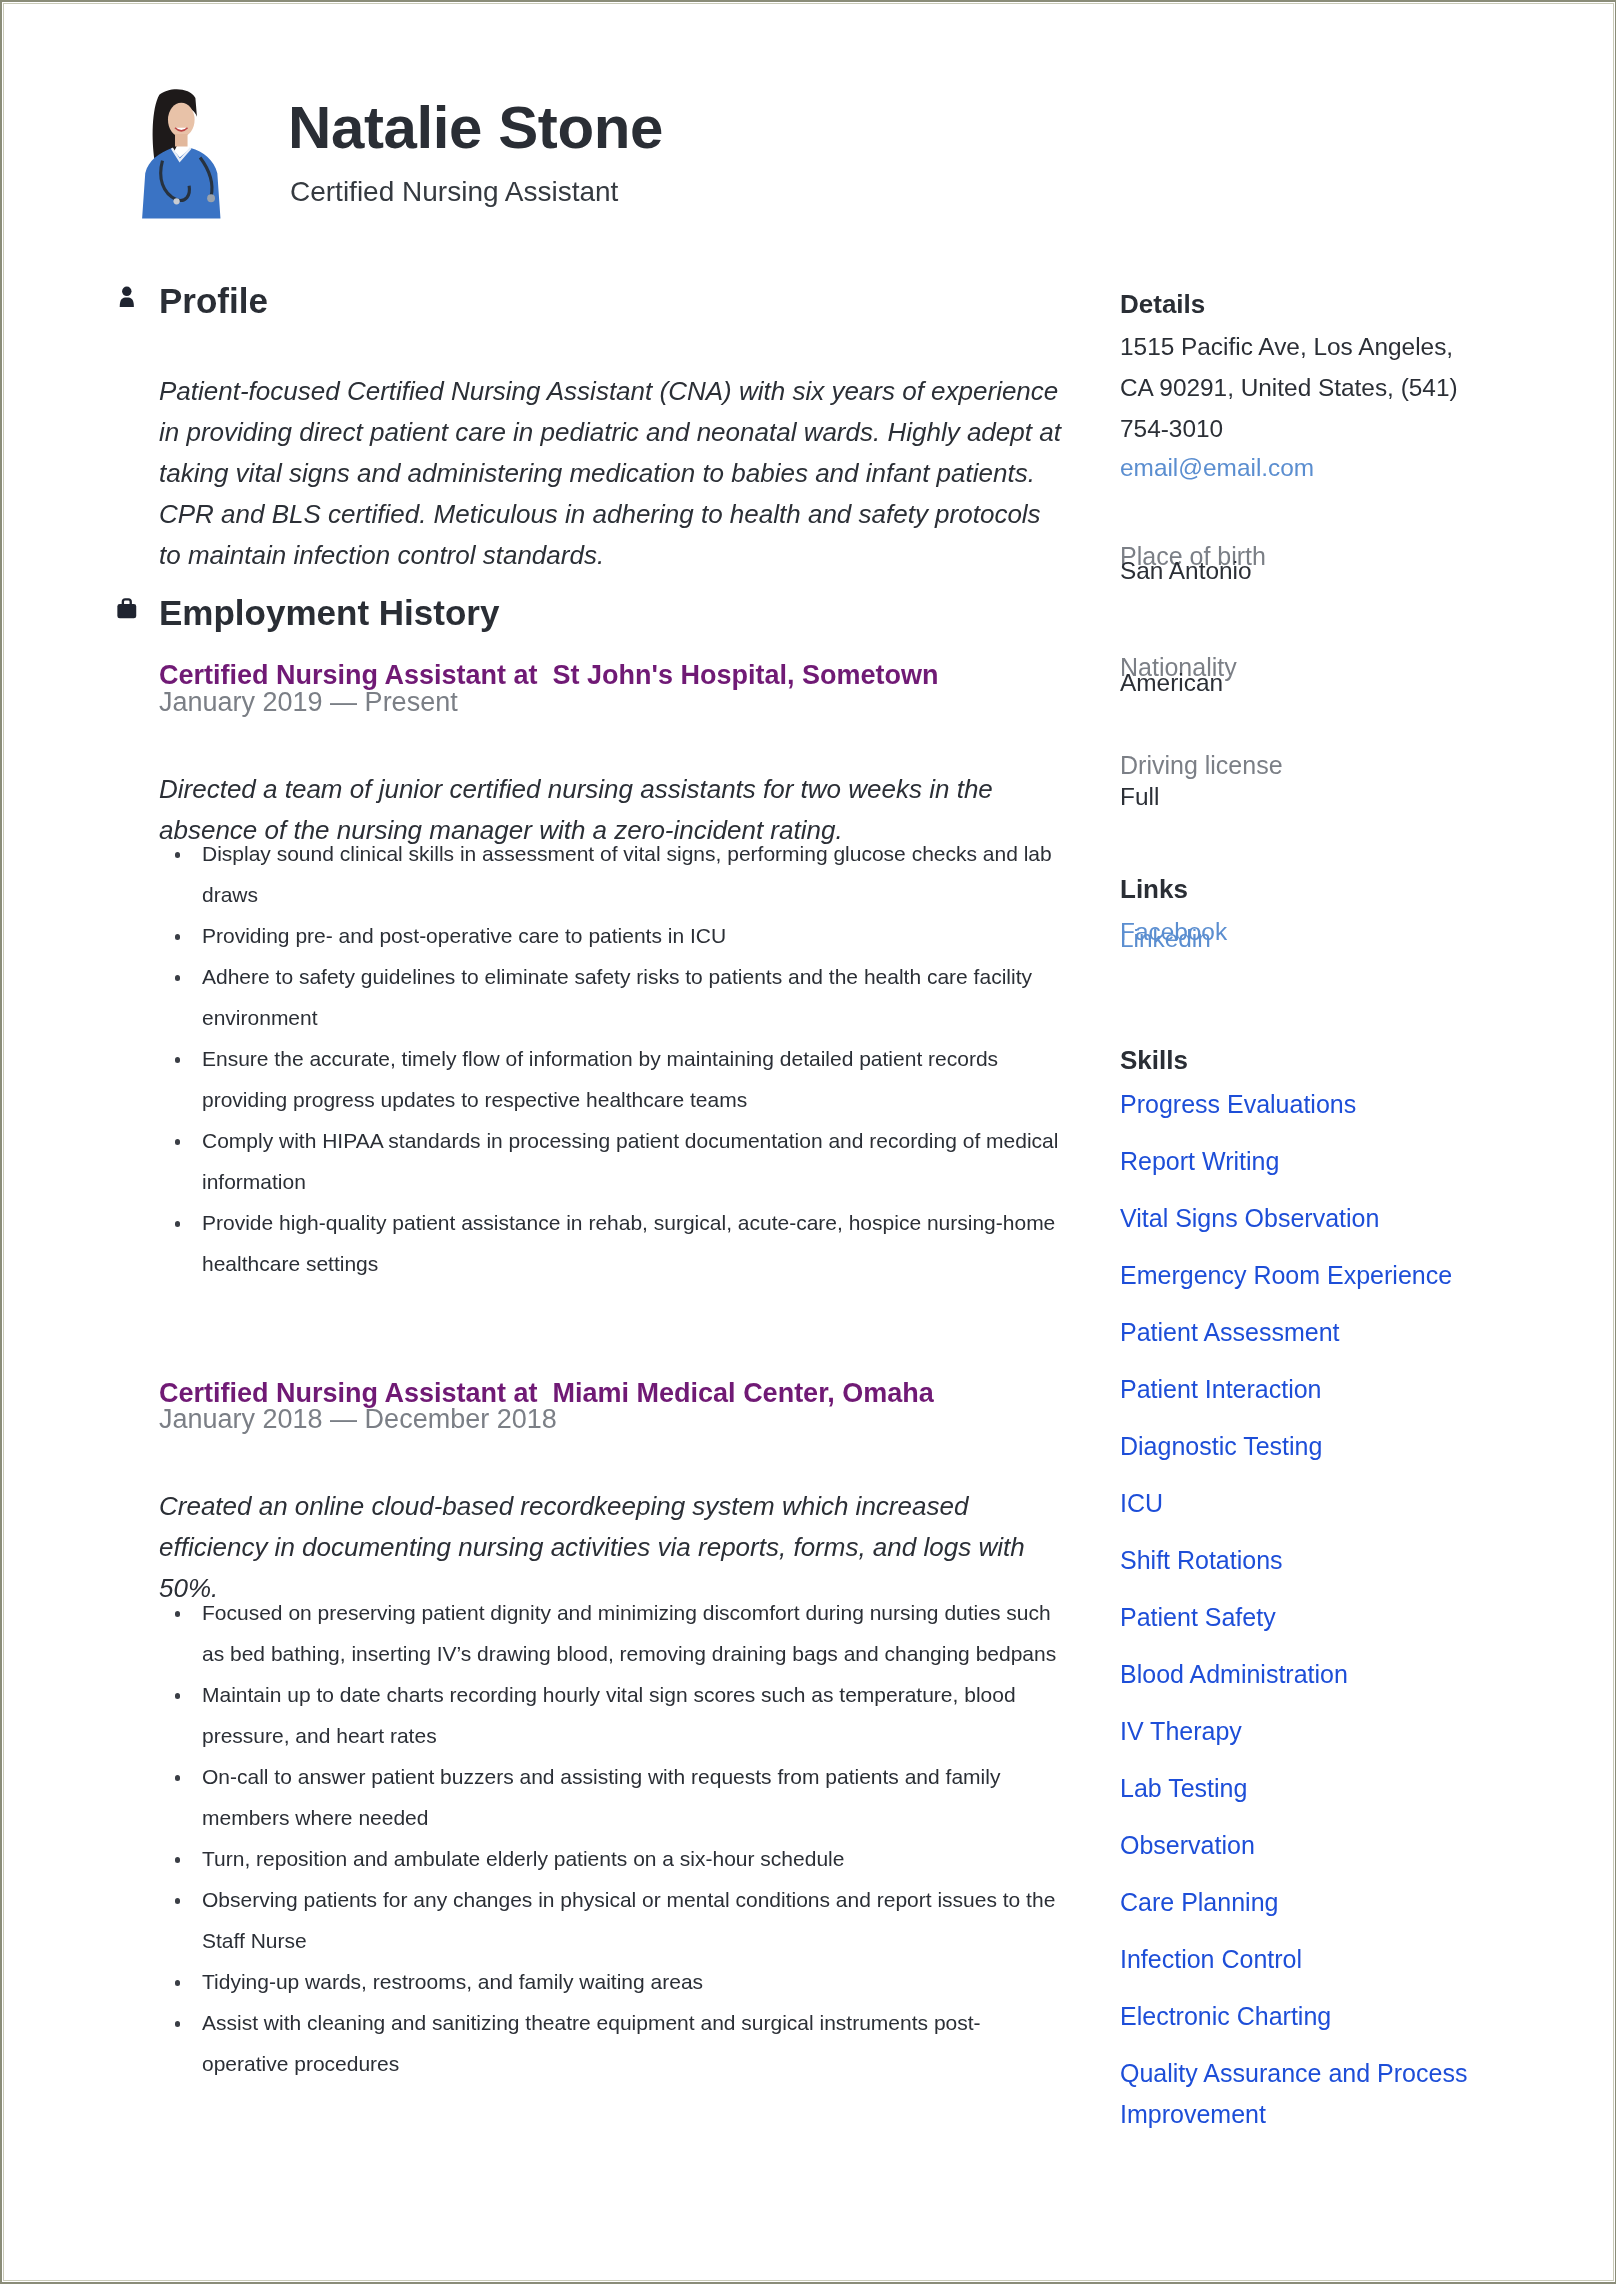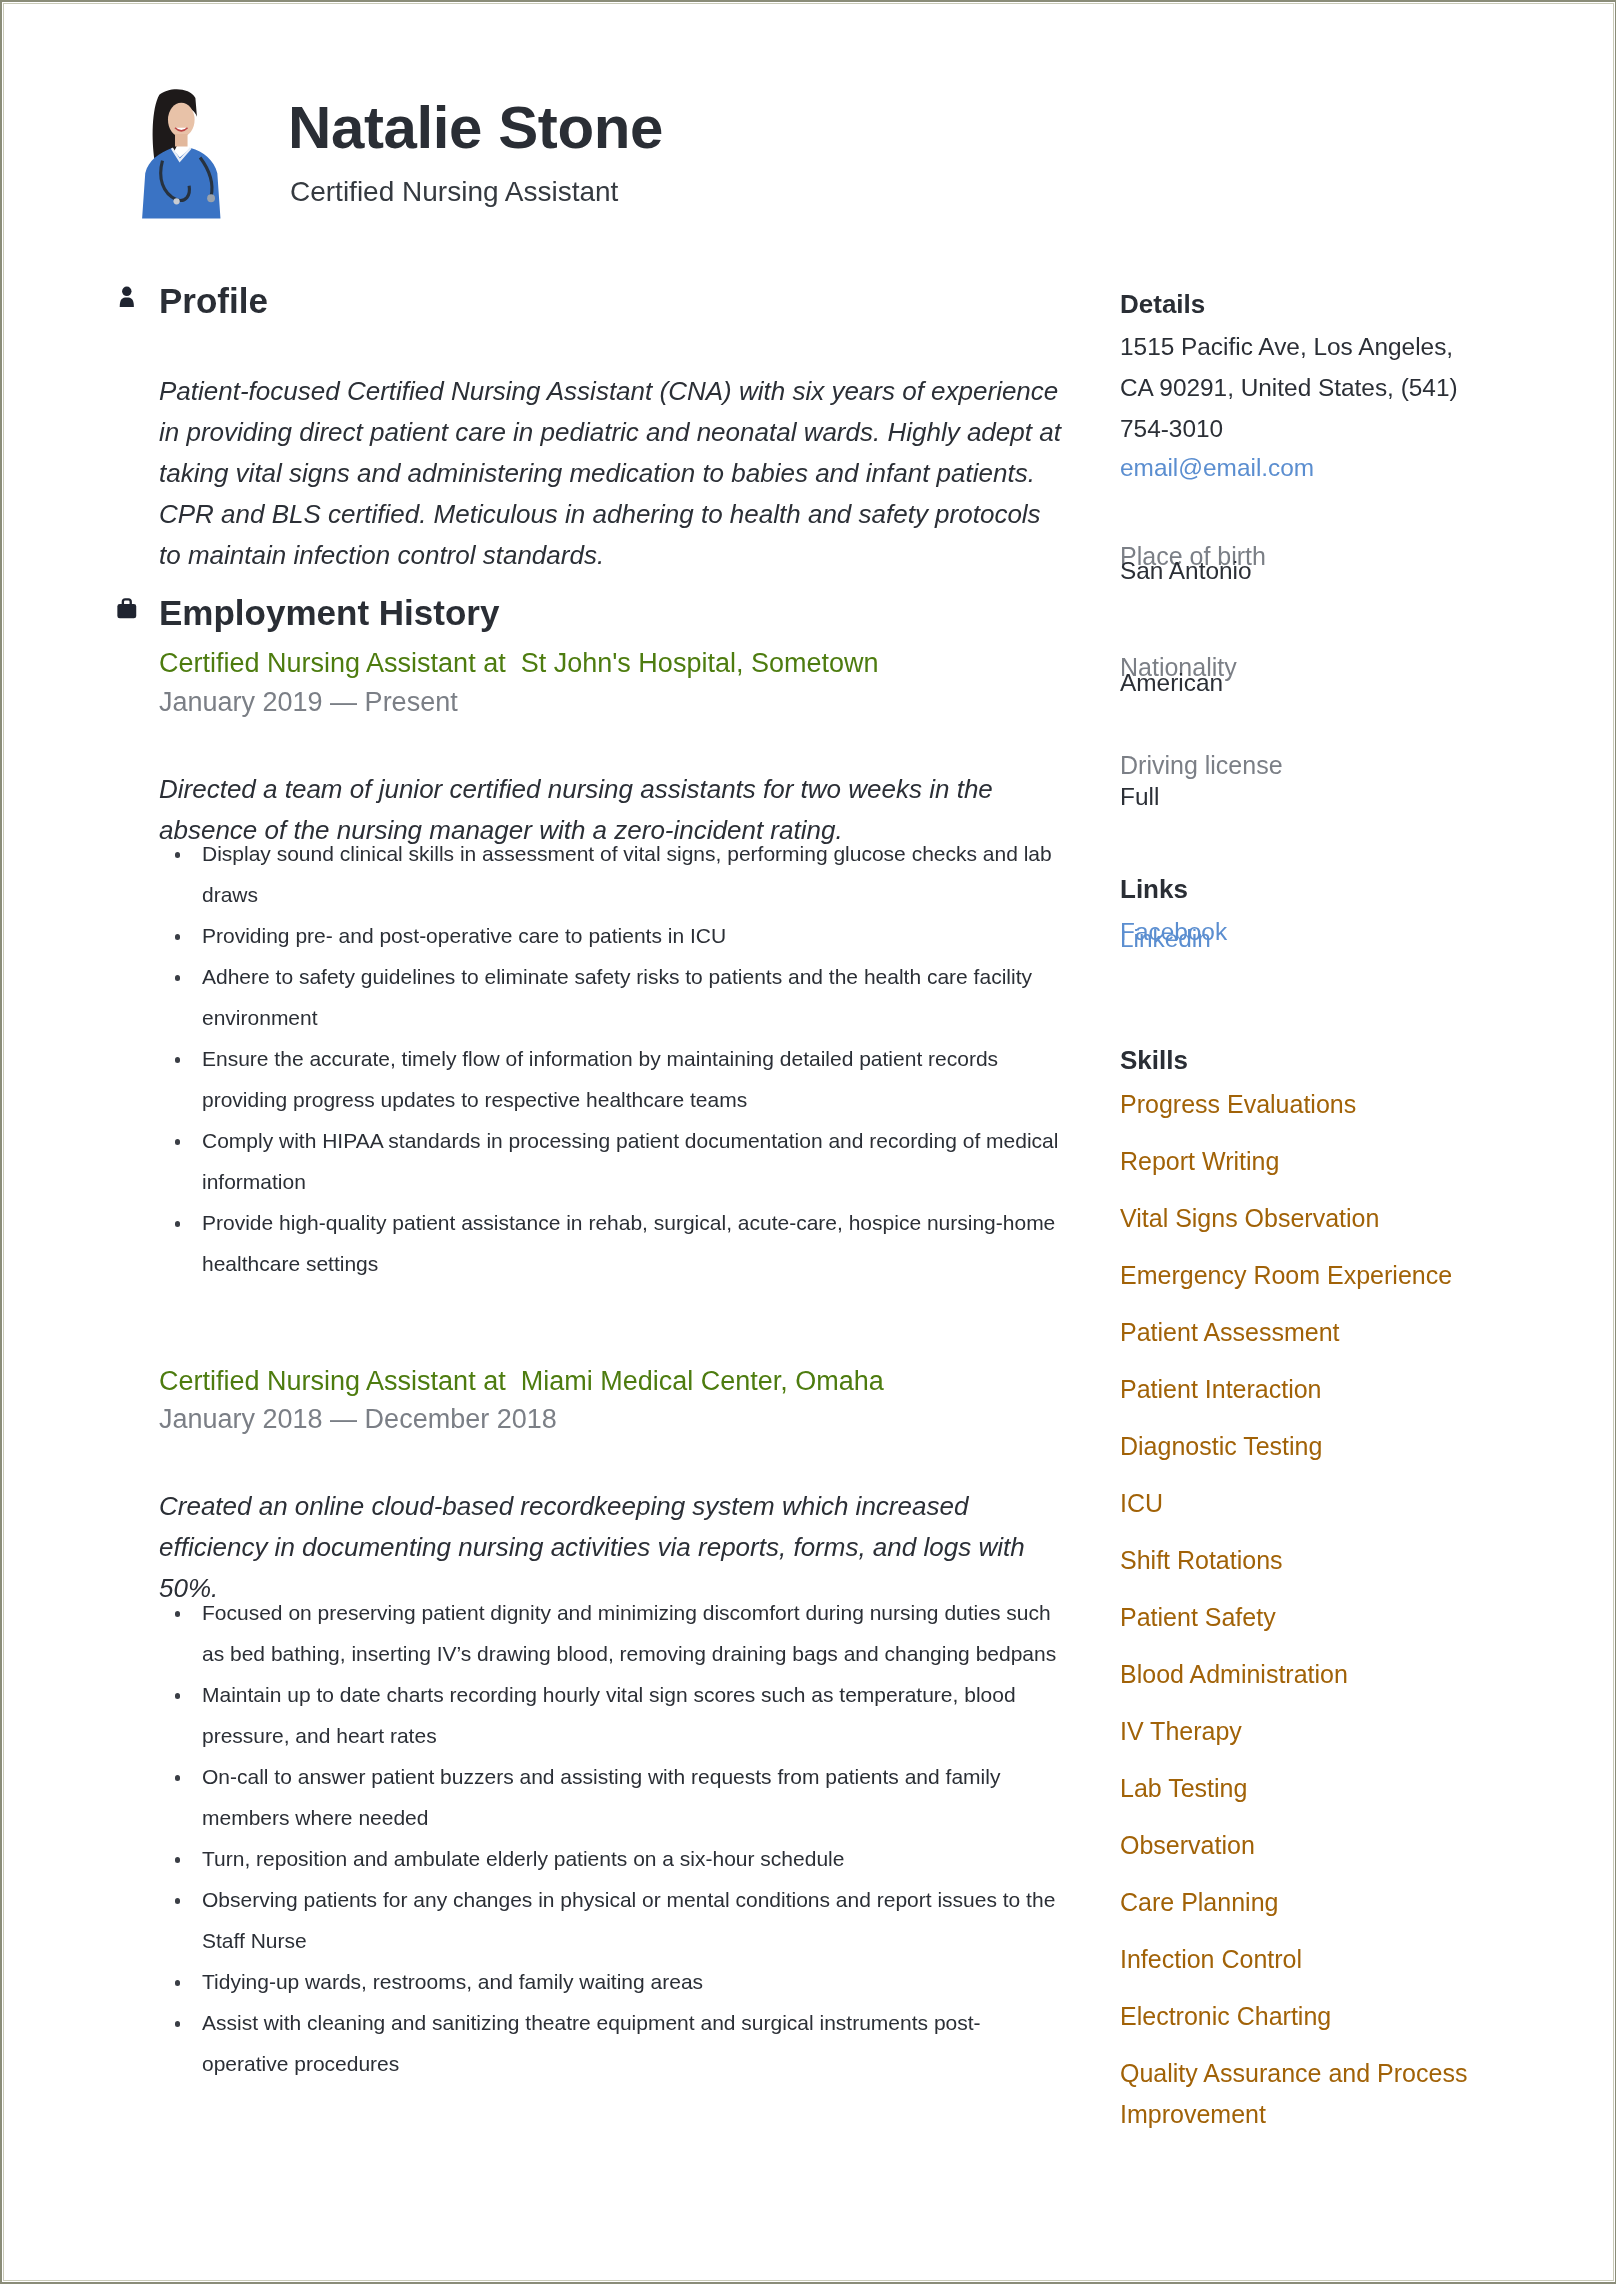--- a/index.html
+++ b/index.html
@@ -34,43 +34,44 @@
   .left { position: absolute; left: 159px; top: 0; width: 905px; }
   .sec-icon { position: absolute; left: -44px; width: 23.6px; height: 23.6px; }
   .sec-heading {
     position: absolute; font-size: 35px; font-weight: 600; color: #2a2e35; line-height: 1;
   }
   .body-text {
     font-size: 26px; line-height: 41px; color: #2b2f36;
   }
   .italic { font-style: italic; margin-top: 44px; }
   .job-title-line {
-    position: absolute; font-size: 27px; font-weight: 400; color: #4d7c0f; line-height: 1.2;
+    position: absolute; font-size: 27px; font-weight: 700; color: #701a75; line-height: 1.2;
     white-space: pre;
+    margin-top: 12px;
   }
   .job-dates {
     position: absolute; font-size: 27px; color: #7b7f86; line-height: 1.2;
   }
   .block { position: absolute; left: 0; width: 905px; }
   ul.bullets { list-style: none; }
   ul.bullets li {
     position: relative; padding-left: 43px; font-size: 21px; line-height: 41px; color: #2b2f36;
   }
   ul.bullets li::before {
     content: ""; position: absolute; left: 15.7px; top: 19px; width: 5.5px; height: 5.5px;
     border-radius: 50%; background: #3a3e45;
   }
   
   .right { position: absolute; left: 1120px; top: 0; width: 409px; }
   .r-head { position: absolute; font-size: 26px; font-weight: 700; color: #2a2e35; line-height: 1; }
   .r-label { position: absolute; font-size: 25px; color: #7b7f86; line-height: 1; margin-top: 22px; }
   .r-value { position: absolute; font-size: 24.4px; color: #2b2f36; line-height: 41px; width: 409px; }
   .r-link { position: absolute; font-size: 24.4px; color: #5b8ed0; line-height: 1; text-decoration: none; }
   .skills { position: absolute; top: 1090px; left: 0; width: 409px; list-style: none; }
-  .skills li { font-size: 25px; color: #a16207; line-height: 28px; margin-bottom: 29px; }
+  .skills li { font-size: 25px; color: #1d4ed8; line-height: 28px; margin-bottom: 29px; }
   .skills li.wrap { line-height: 41px; margin-top: -6.3px; }
 </style>
 </head>
 <body>
 
 <div class="page-frame"></div>
 
 <div class="photo">
   <svg width="105" height="134" viewBox="0 0 134 170">
     <rect width="134" height="170" fill="#ffffff"></rect>

